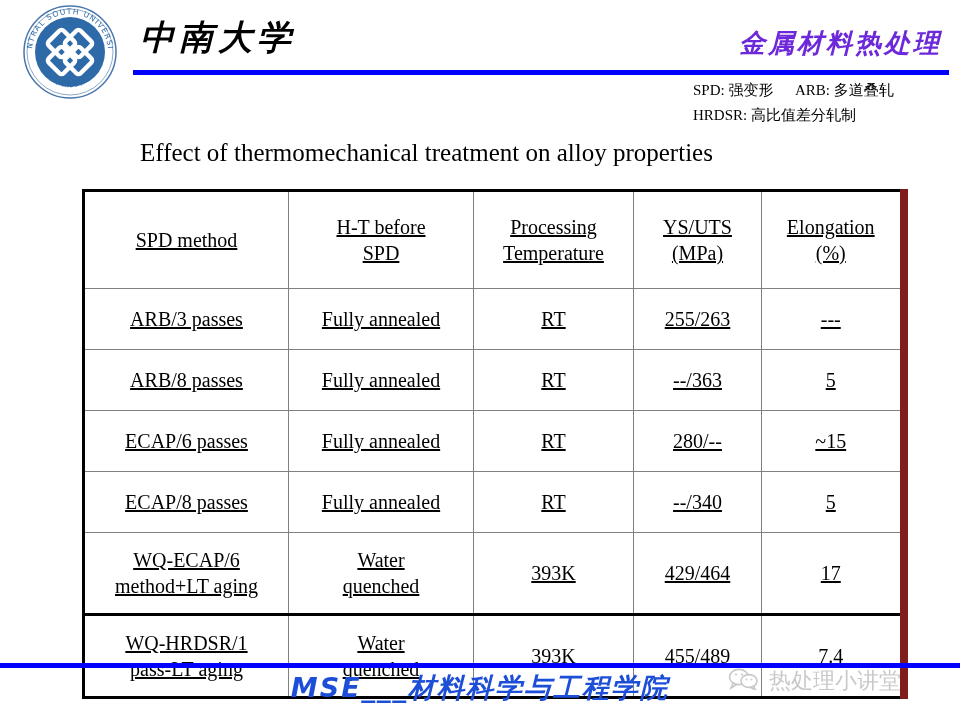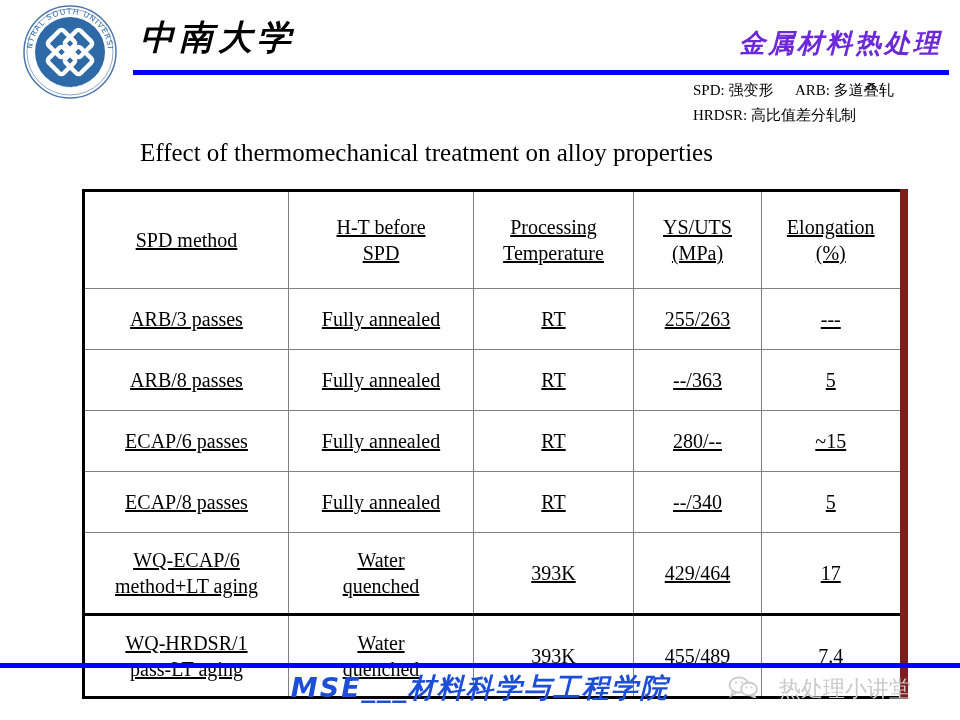--- a/index.html
+++ b/index.html
@@ -162,23 +162,22 @@
     letter-spacing: 2px;
     color: #1d4ed8;
     white-space: nowrap;
   }
   #watermark {
     position: absolute;
     left: 728px;
     top: 666px;
     display: flex;
     align-items: center;
-    gap: 21px;
+    gap: 11px;
     color: #c9c9c9;
-    margin-top: 8px;
   }
   #watermark .wm-text {
     font-family: "DejaVu Sans", sans-serif;
     font-size: 22px;
     color: #c9c9c9;
     white-space: nowrap;
   }
 </style>
 </head>
 <body>

